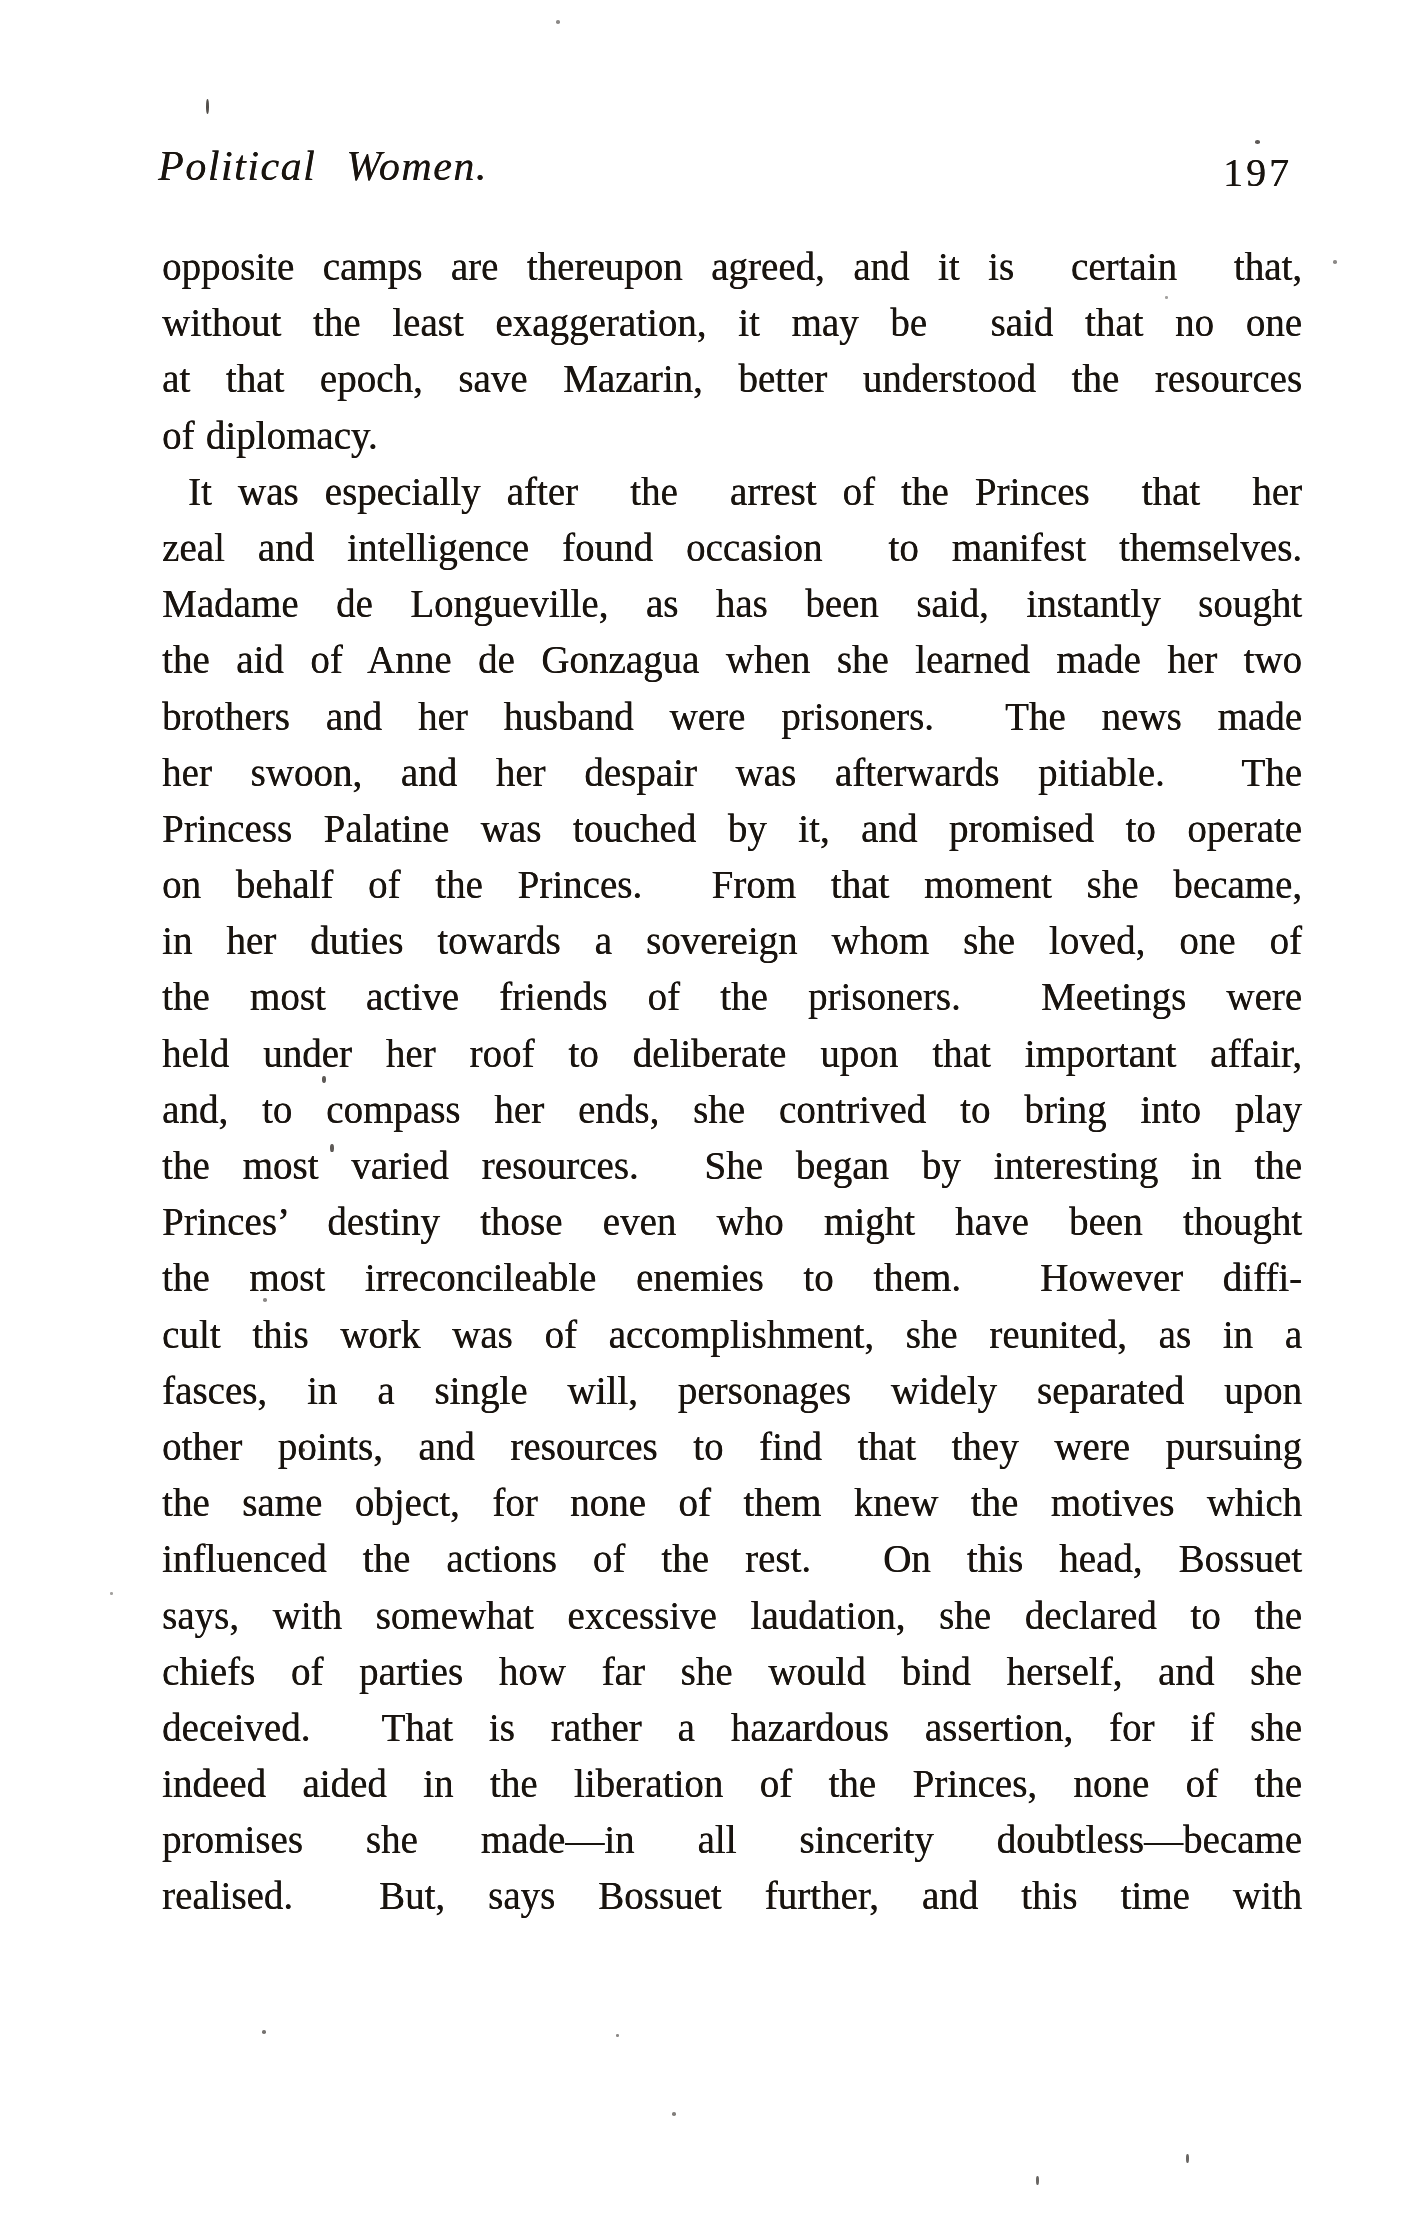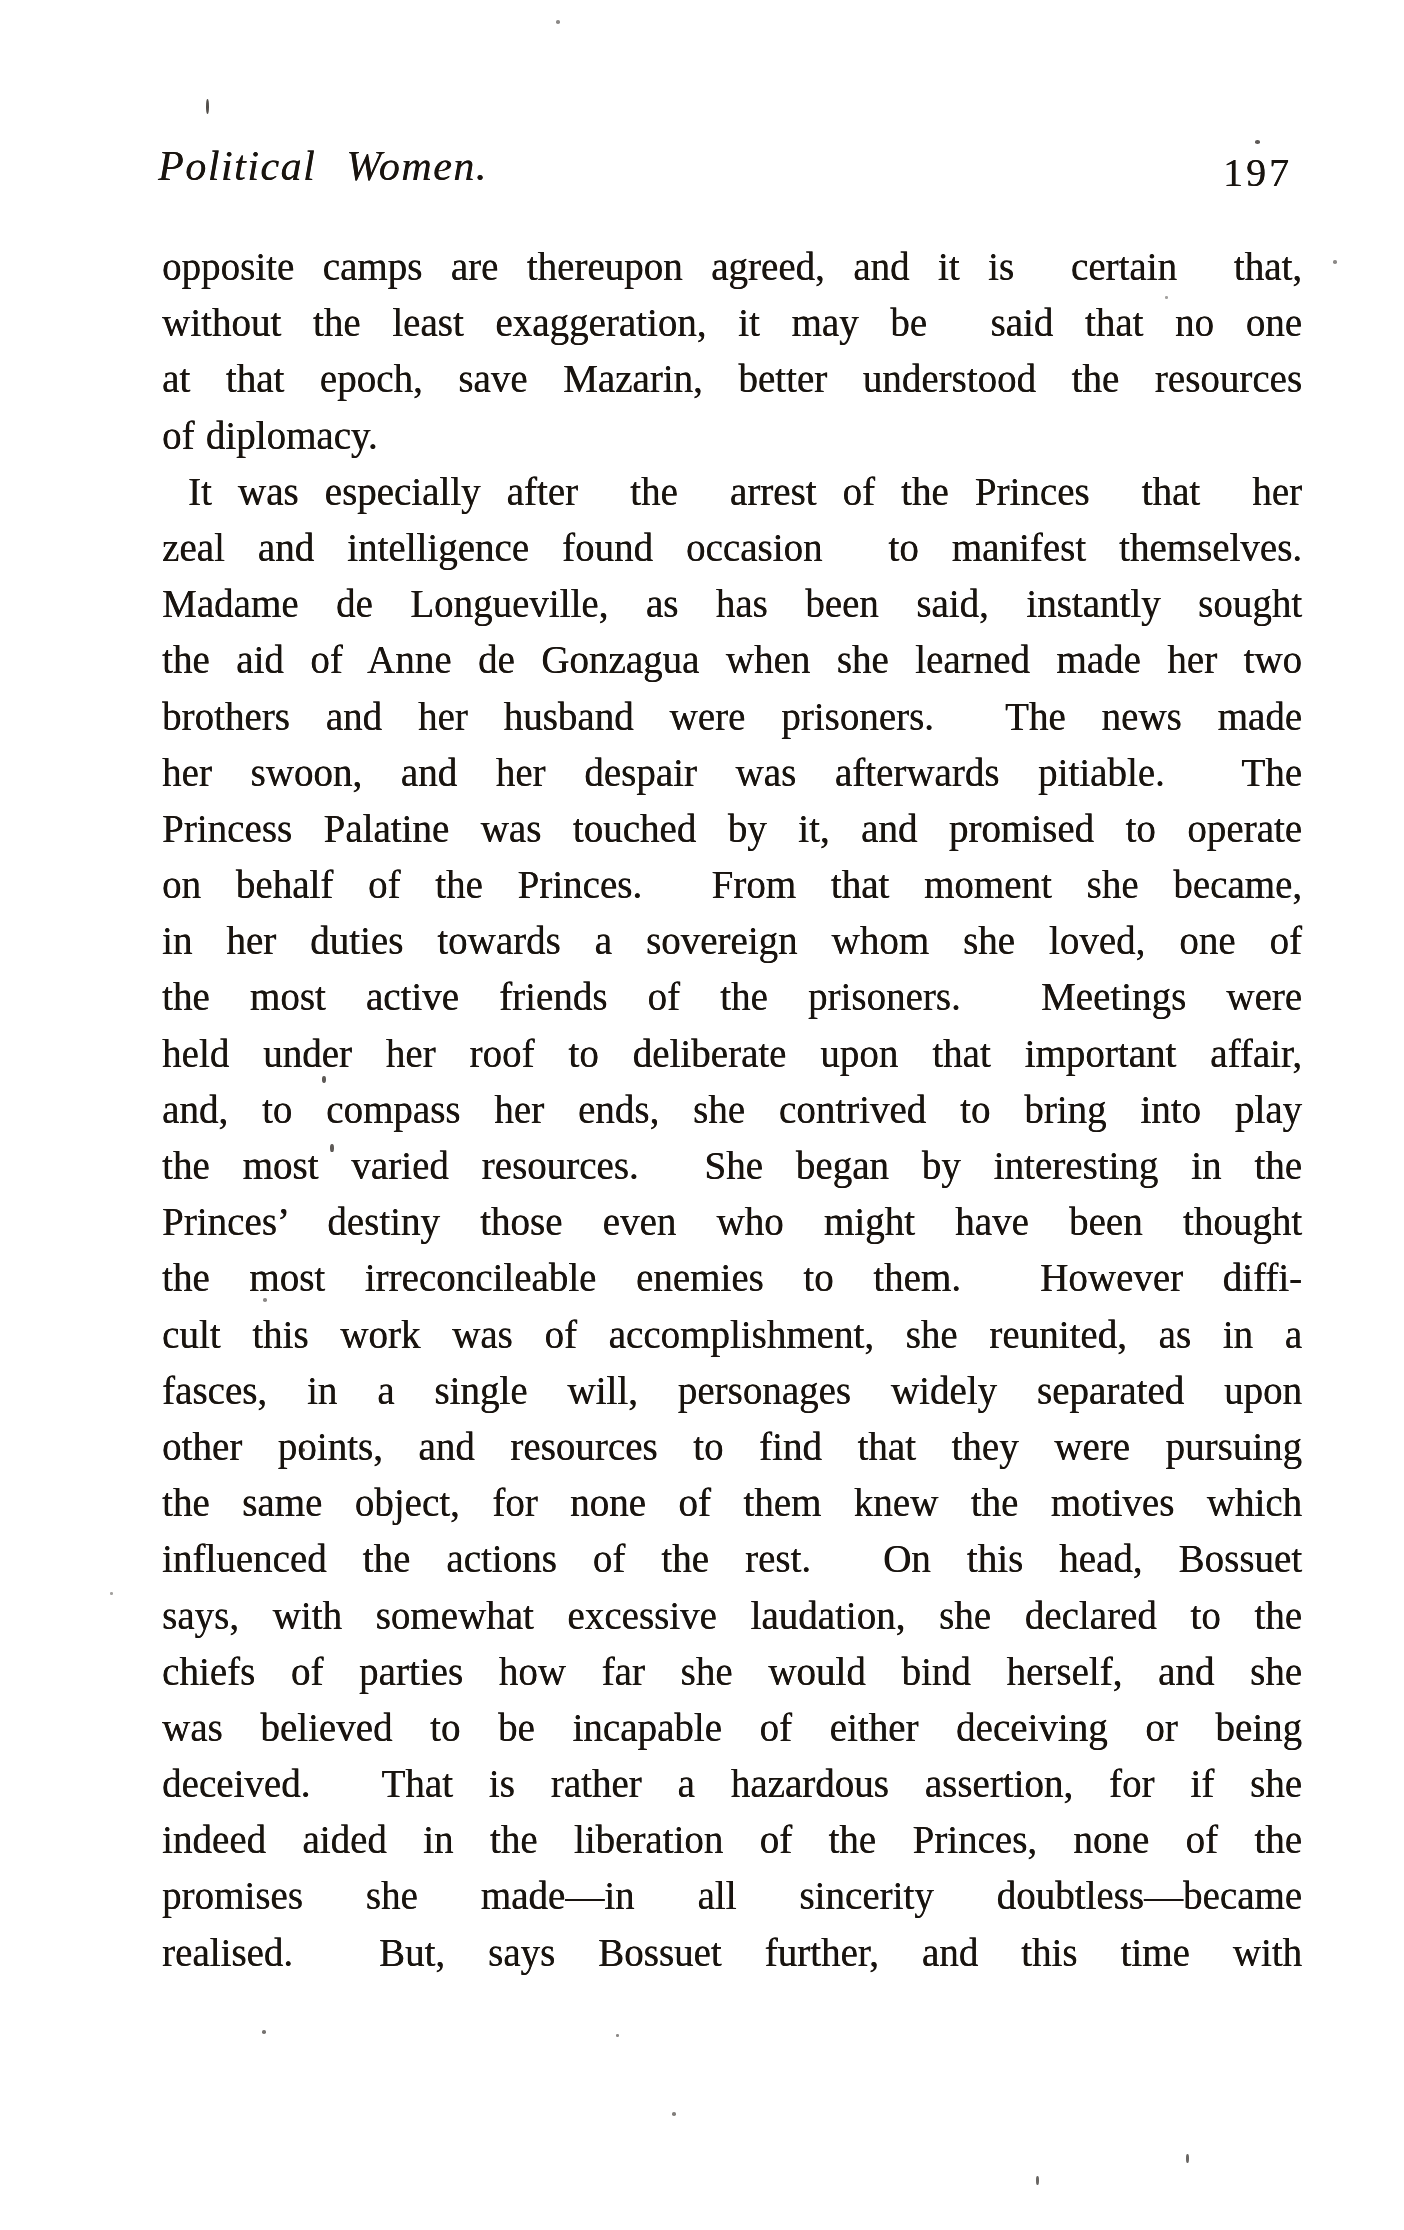--- a/index.html
+++ b/index.html
@@ -98,21 +98,20 @@
       <div class="text-line">the most varied resources.&nbsp; She began by interesting in the</div>
       <div class="text-line">Princes’ destiny those even who might have been thought</div>
       <div class="text-line">the most irreconcileable enemies to them.&nbsp; However diffi-</div>
       <div class="text-line">cult this work was of accomplishment, she reunited, as in a</div>
       <div class="text-line">fasces, in a single will, personages widely separated upon</div>
       <div class="text-line">other points, and resources to find that they were pursuing</div>
       <div class="text-line">the same object, for none of them knew the motives which</div>
       <div class="text-line">influenced the actions of the rest.&nbsp; On this head, Bossuet</div>
       <div class="text-line">says, with somewhat excessive laudation, she declared to the</div>
       <div class="text-line">chiefs of parties how far she would bind herself, and she</div>
-      <div class="text-line">was believed to be incapable of either deceiving or being</div>
       <div class="text-line">deceived.&nbsp; That is rather a hazardous assertion, for if she</div>
       <div class="text-line">indeed aided in the liberation of the Princes, none of the</div>
       <div class="text-line">promises she made—in all sincerity doubtless—became</div>
       <div class="text-line">realised.&nbsp; But, says Bossuet further, and this time with</div>
     </div>
 
   <div id="artifact-layer">
       <span class="speck" style="left: 206px; top: 99px; width: 3px; height: 15px; opacity: 0.75;"></span>
       <span class="speck" style="left: 556px; top: 20px; width: 4px; height: 4px; opacity: 0.5;"></span>
       <span class="speck" style="left: 1255px; top: 140px; width: 5px; height: 4px; opacity: 0.7;"></span>

